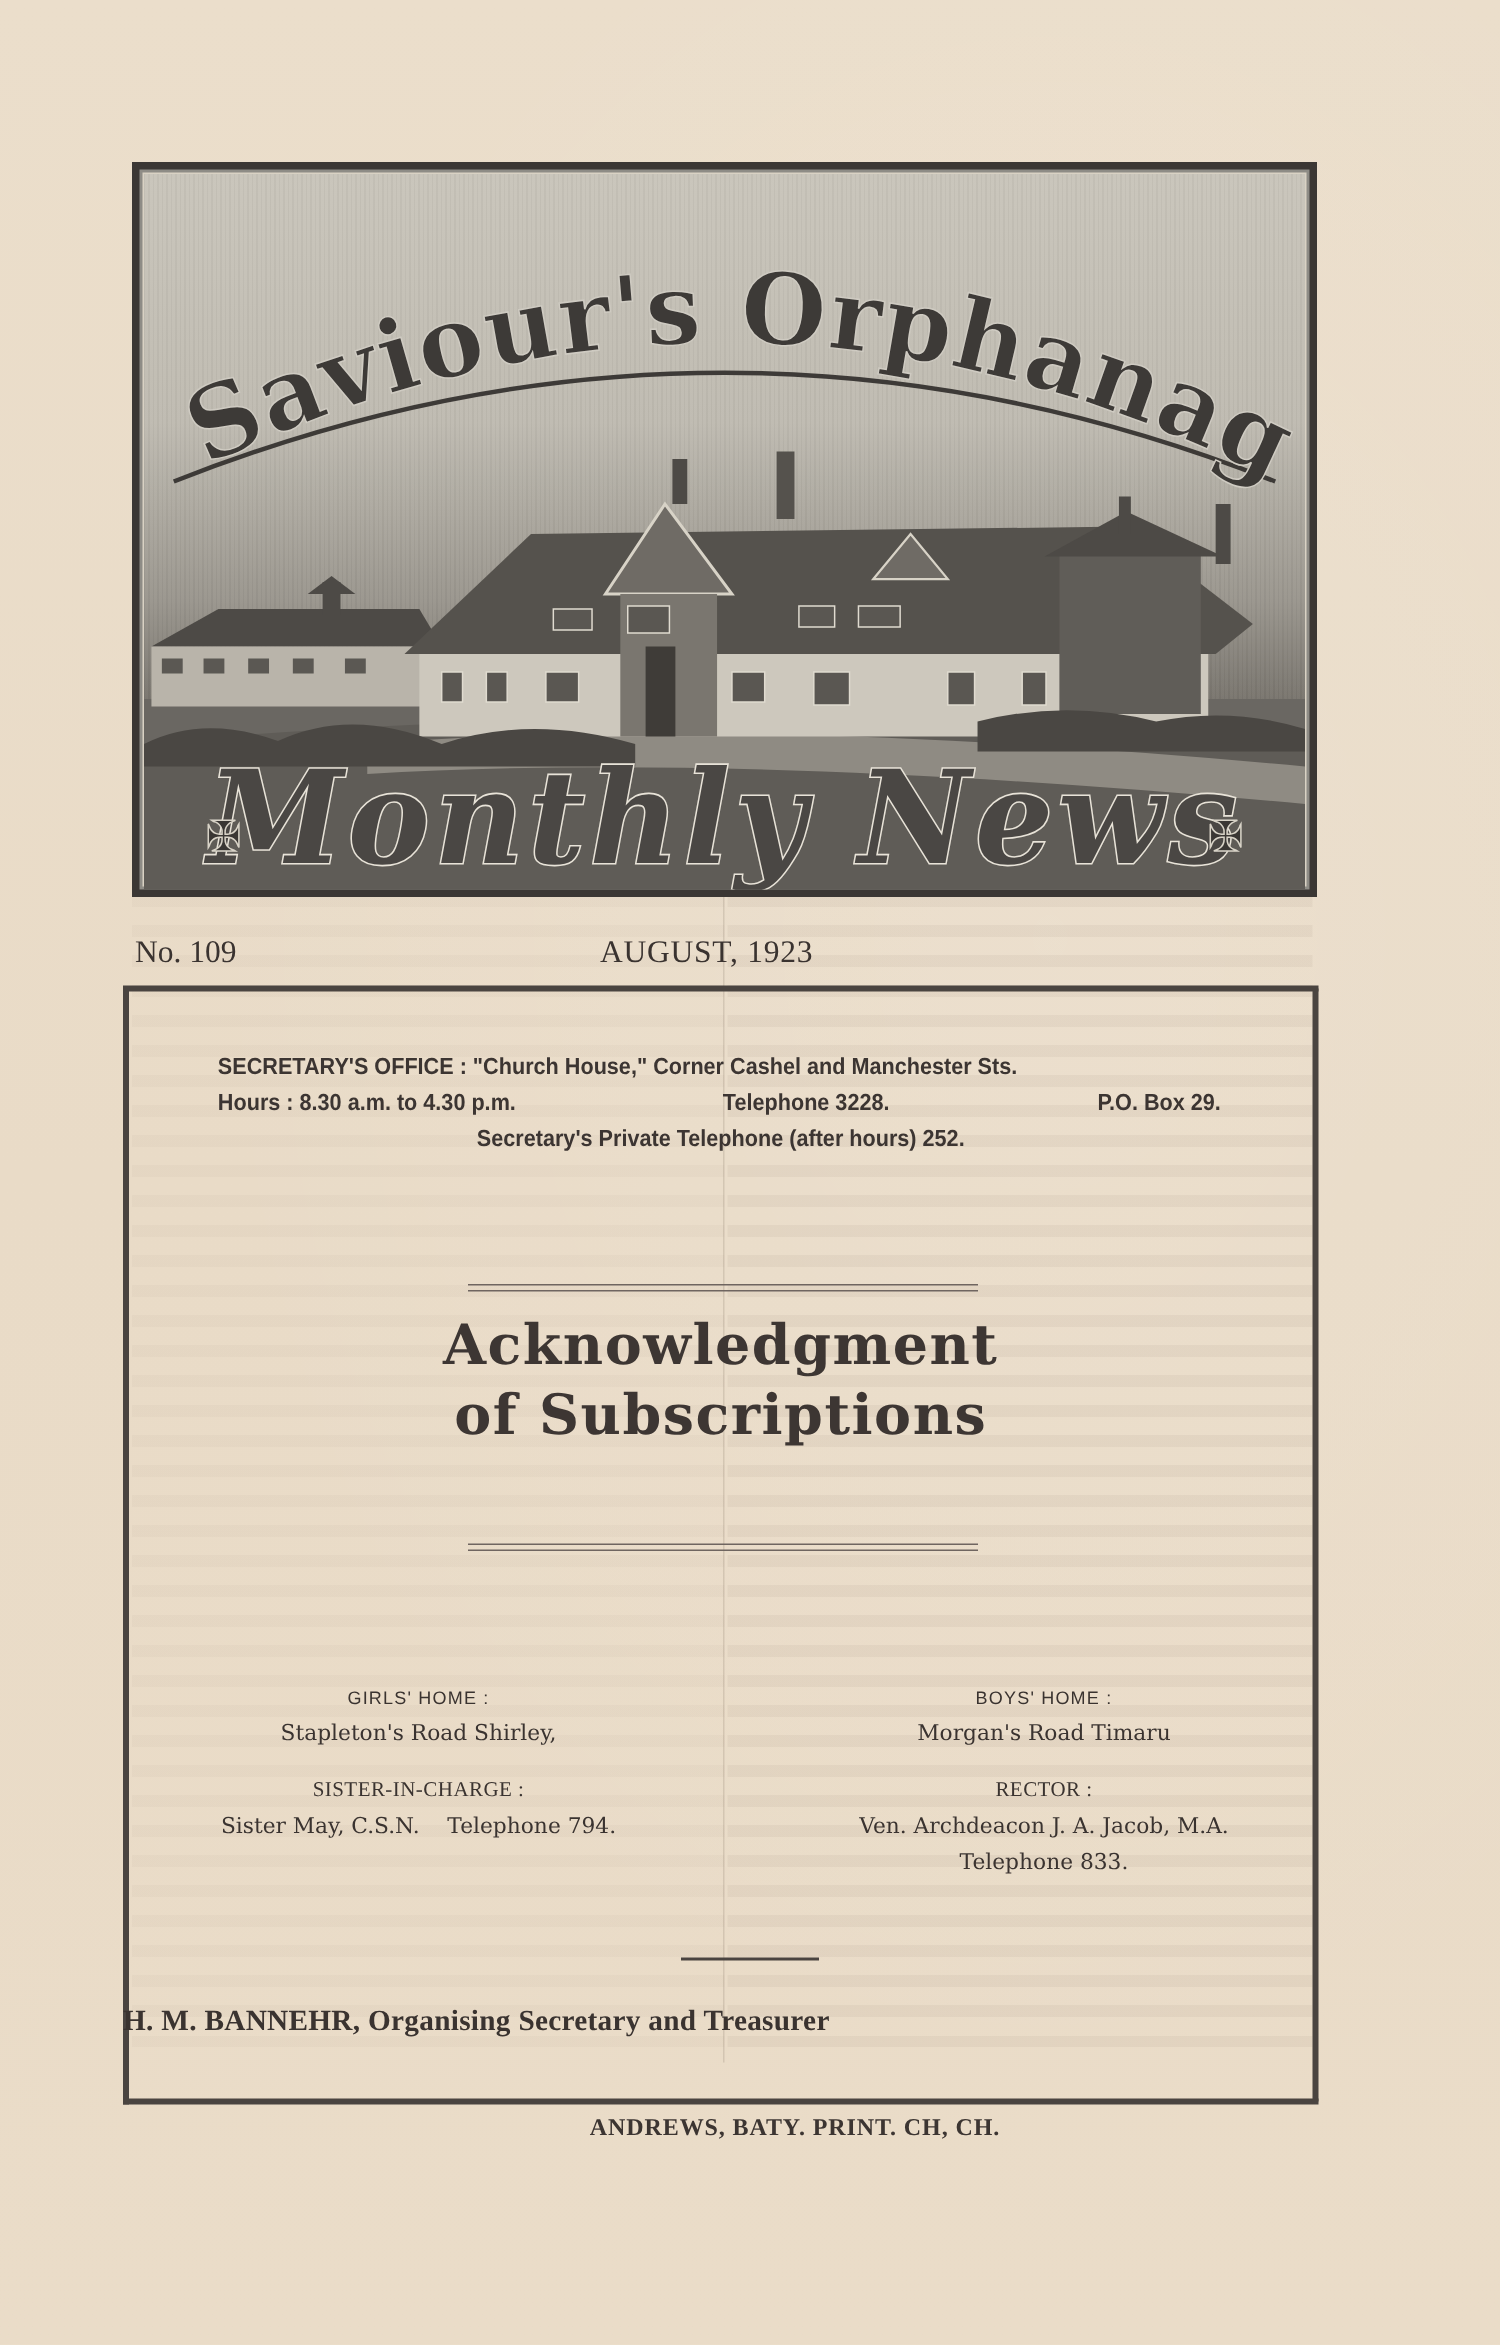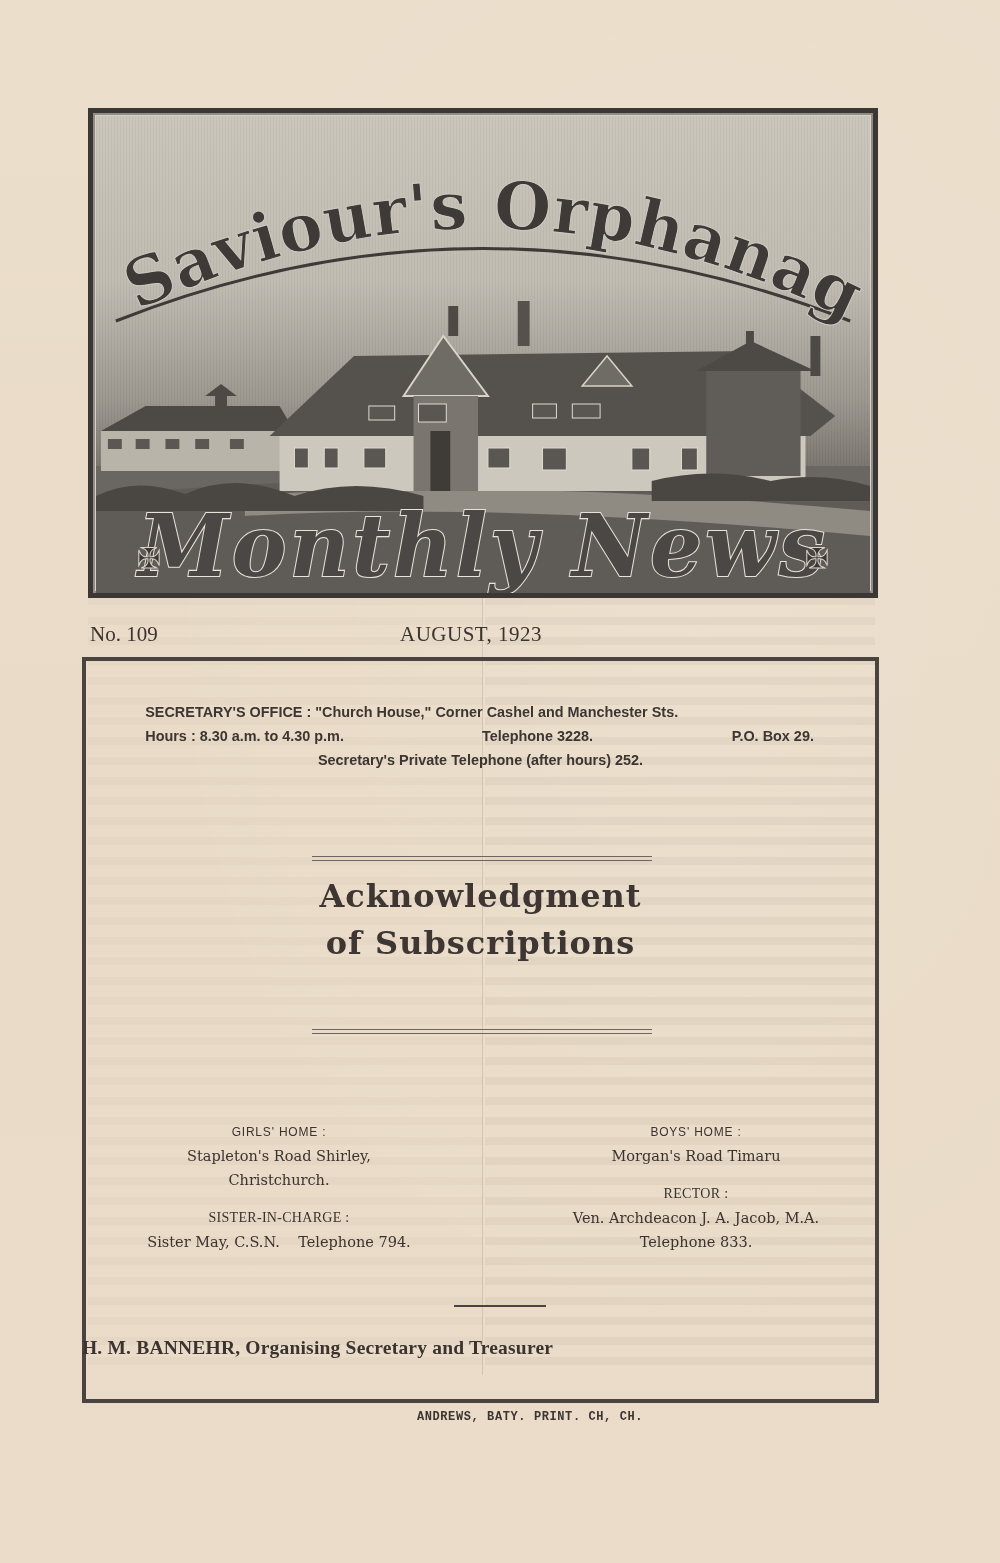--- a/index.html
+++ b/index.html
@@ -132,21 +132,21 @@
     .rule-double {
       position: absolute; left: 230px; width: 340px; height: 5px;
       border-top: 1px solid #6f6560; border-bottom: 1px solid #6f6560;
     }
     .rule-top { top: 199px; }
     .rule-bot { top: 372px; }
 
     .ack-title {
       position: absolute; left: 0; top: 216px; width: 797px; text-align: center;
       font-family: "DejaVu Serif", serif; font-weight: bold;
-      font-size: 32px; line-height: 47px; color: #3d3633;
+      font-size: 37px; line-height: 47px; color: #3d3633;
       letter-spacing: 1px;
     }
     .ack-title div { display: block; }
 
     .home-col {
       position: absolute; top: 463px; width: 380px; text-align: center;
       color: #3a3330;
     }
     .home-left { left: 7px; }
     .home-right { left: 400px; margin-left: 24px; }
@@ -167,21 +167,21 @@
       background: #4a4440;
     }
     .secretary {
       position: absolute; left: 0; top: 680px; width: 797px; 
       font-family: "Liberation Serif", serif; font-weight: bold; font-size: 19.5px;
       color: #3a3330; letter-spacing: 0.2px;
     }
 
     .printer {
       position: absolute; left: 0; top: 1410px; width: 1000px; text-align: center;
-      font-family: Liberation Mono, monospace; font-weight: bold; font-size: 12px;
+      font-family: Liberation Serif, serif; font-weight: bold; font-size: 16px;
       color: #3c3532; letter-spacing: 0.6px;
       padding-left: 60px;
     }
   </style>
 </head>
 <body>
 
 <div class="page">
   <div class="bleed-left"></div>
   <div class="bleed"></div>
@@ -289,21 +289,20 @@
     <div class="rule-double rule-top"></div>
     <div class="ack-title">
       <div>Acknowledgment</div>
       <div>of Subscriptions</div>
     </div>
     <div class="rule-double rule-bot"></div>
 
     <div class="home-col home-left">
       <div class="home-heading">GIRLS' HOME :</div>
       <div class="home-line">Stapleton's Road Shirley,</div>
-      <div class="home-line">Christchurch.</div>
       <div class="home-role">SISTER-IN-CHARGE :</div>
       <div class="home-line" style="white-space:pre">Sister May, C.S.N.    Telephone 794.</div>
     </div>
 
     <div class="home-col home-right">
       <div class="home-heading">BOYS' HOME :</div>
       <div class="home-line">Morgan's Road Timaru</div>
       <div class="home-role">RECTOR :</div>
       <div class="home-line">Ven. Archdeacon J. A. Jacob, M.A.</div>
       <div class="home-line">Telephone 833.</div>

